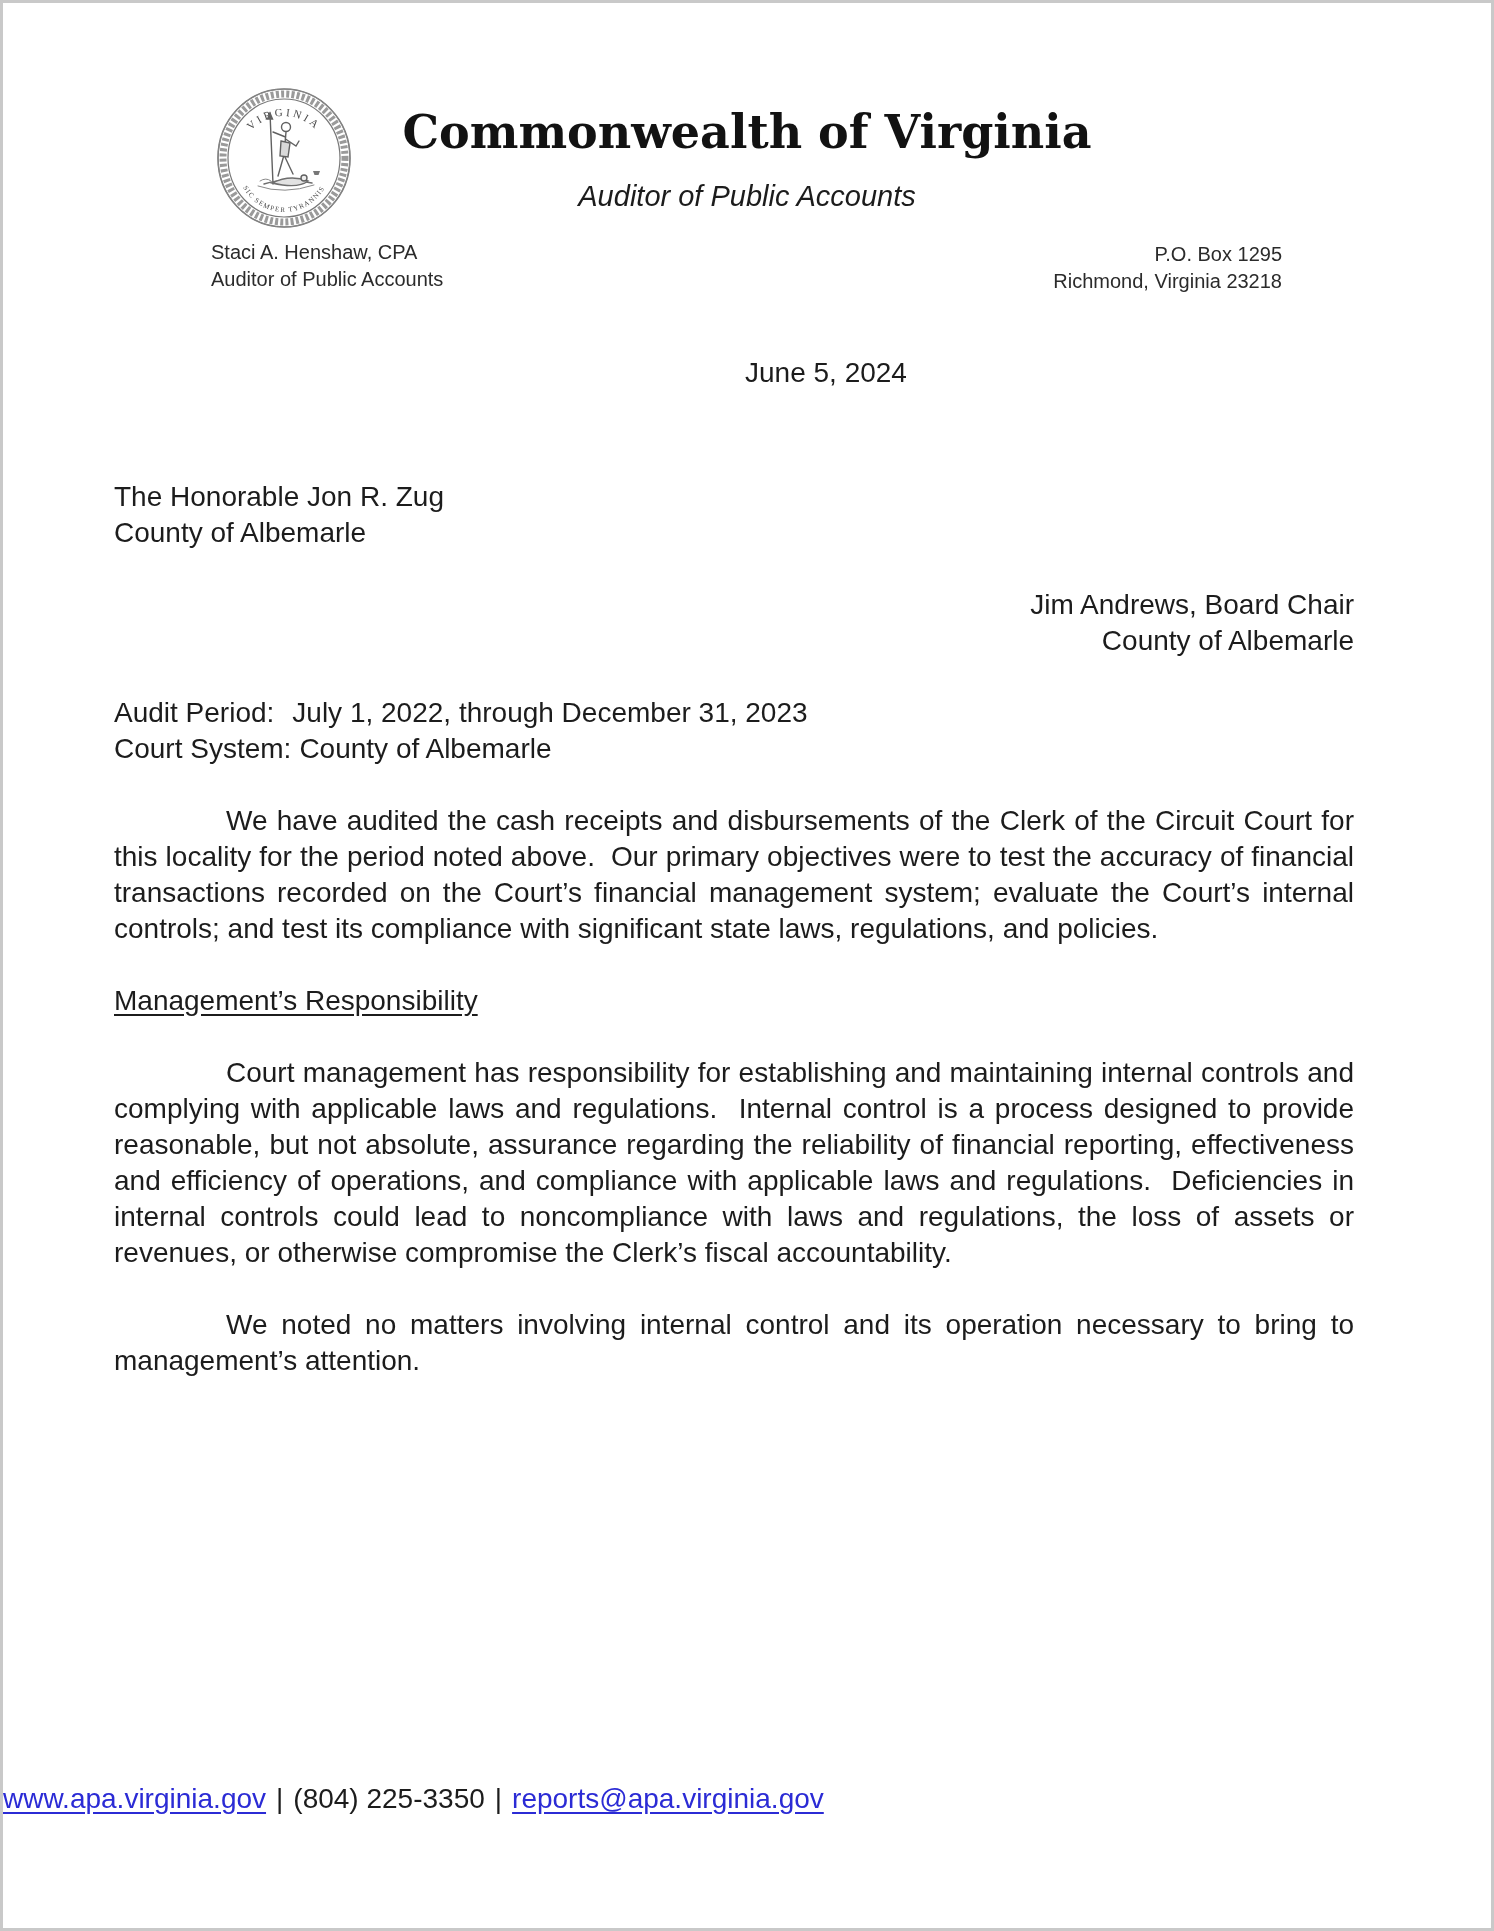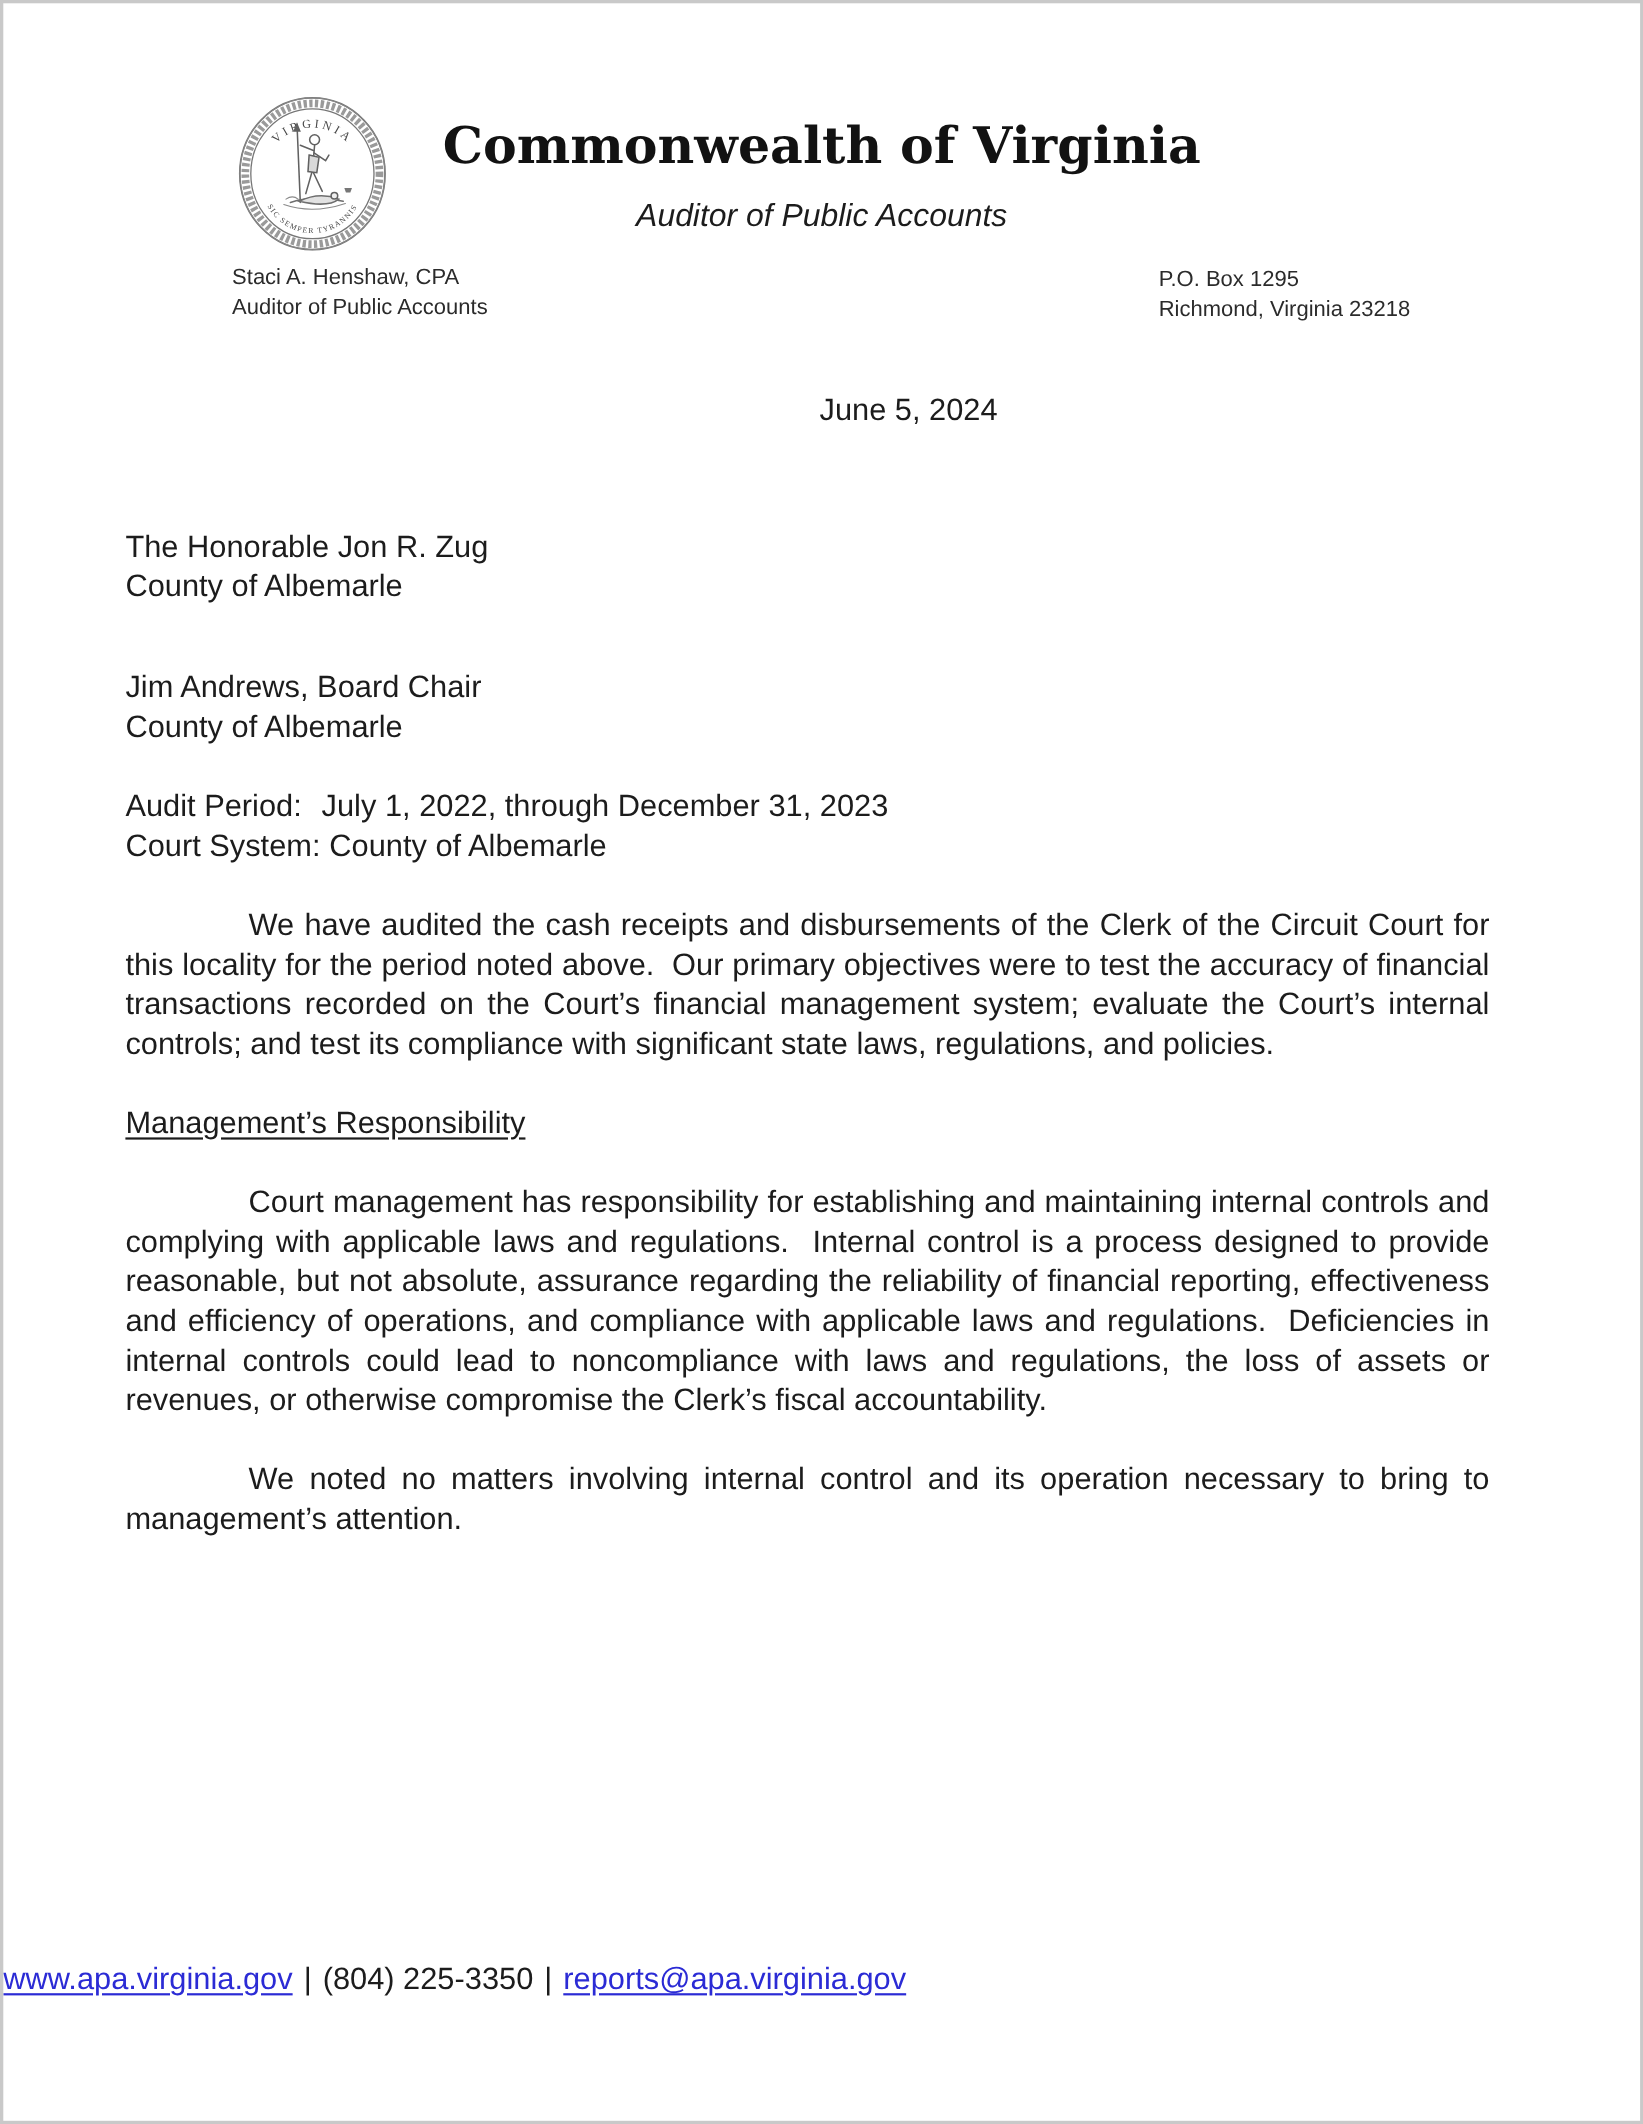--- a/index.html
+++ b/index.html
@@ -29,28 +29,28 @@
     font-style:italic;
     font-size:29px;
     color:#1c1c1c;
     margin-top:22px;
   }
   .official-block{
     position:absolute;left:208px;top:236px;
     font-size:20px;line-height:27px;color:#2b2b2b;
   }
   .addr-block{
-    position:absolute;right:209px;top:238px;text-align:left;
+    position:absolute;right:209px;top:238px;text-align:right;
     font-size:20px;line-height:27px;color:#2b2b2b;
   }
   
   .letter-content{padding:0 137px 0 111px;font-size:28px;line-height:36px;}
   .date-line{margin-top:352px;margin-left:631px;}
   .recipient-1{margin-top:88px;}
-  .recipient-2{margin-top:56px;}
+  .recipient-2{margin-top:36px;text-align:right;}
   .audit-block{margin-top:36px;}
   .gap-lg{margin-left:18px;}
   .gap-sm{margin-left:8px;}
   .para{
     text-align:justify;
     white-space:pre-wrap;
     text-indent:112px;
     margin:0;
   }
   .para-1{margin-top:36px;}

